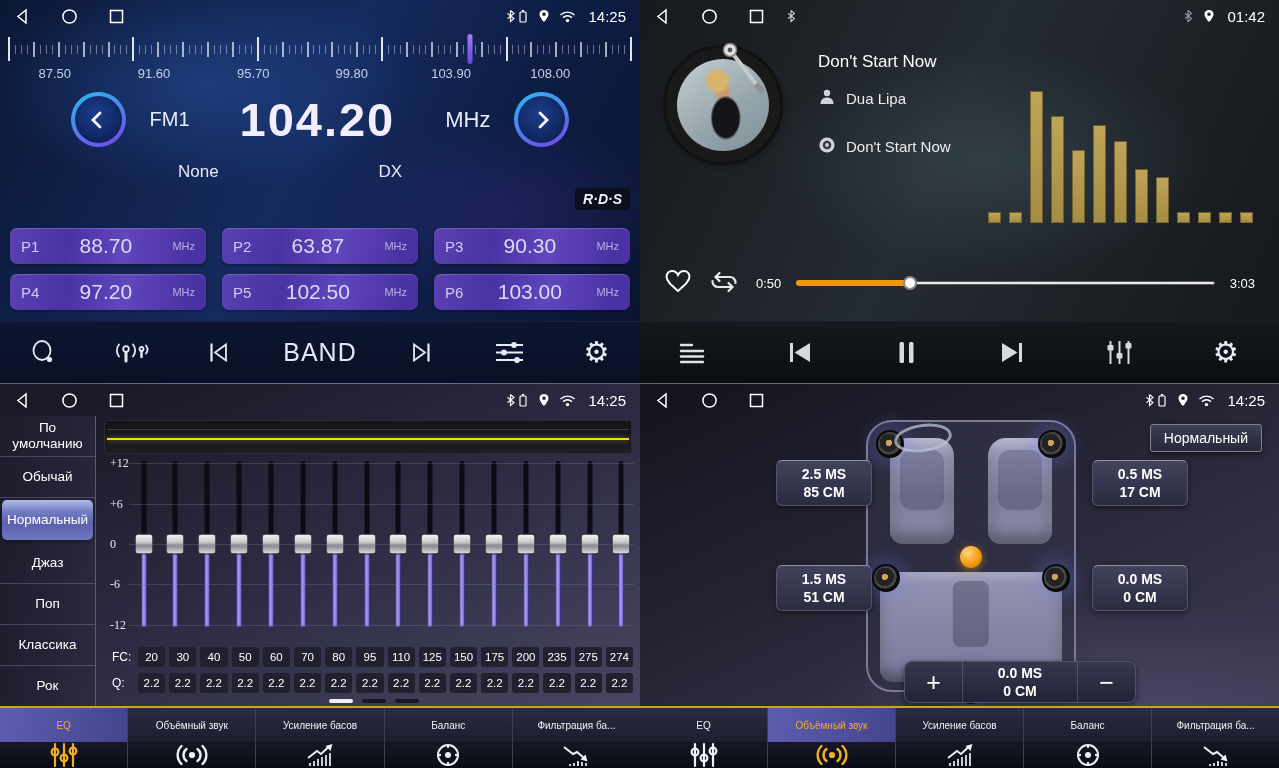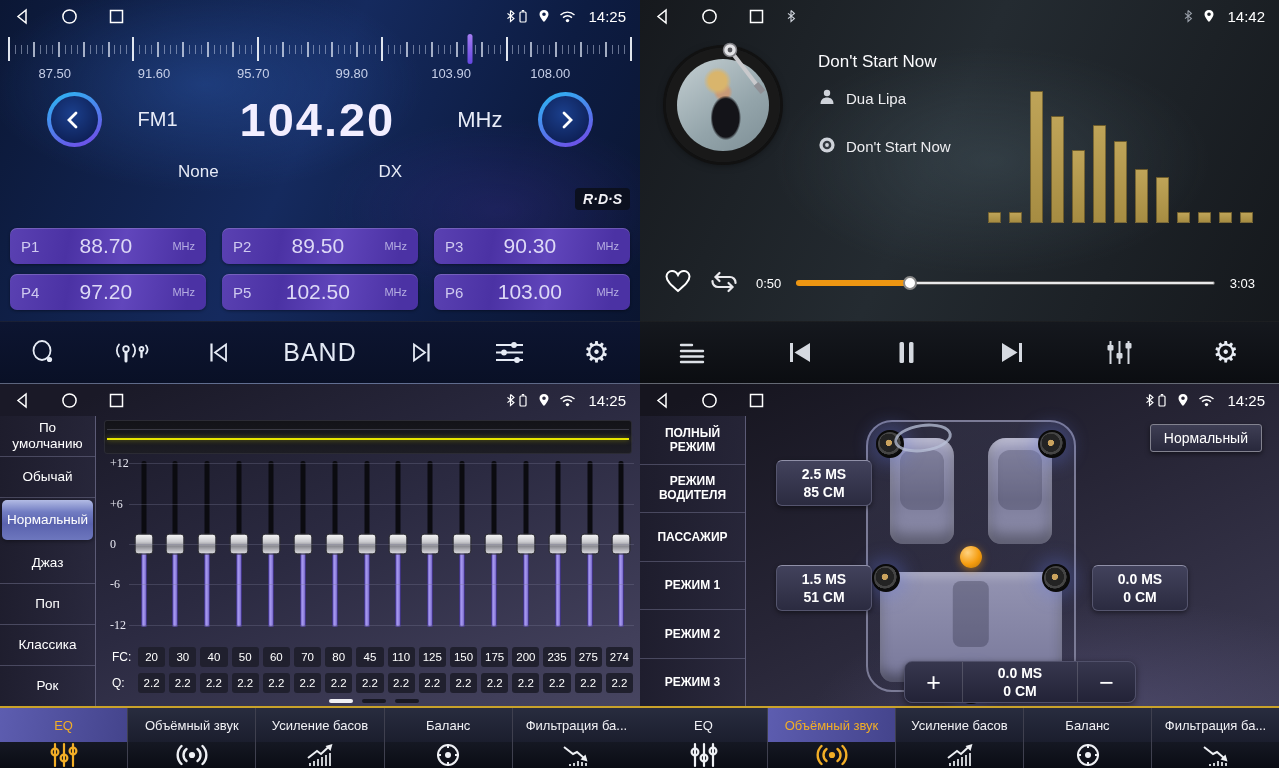--- a/index.html
+++ b/index.html
@@ -37,21 +37,21 @@
   .ticks { display:flex; justify-content:space-between; align-items:center; height:30px; }
   .tick { width:1px; height:9px; background:rgba(215,224,246,.45); }
   .tick.mid { width:2px; height:15px; background:rgba(228,235,250,.7); }
   .tick.major { width:2px; height:24px; background:rgba(242,246,253,.92); }
   .indicator { position:absolute; top:0; width:5px; height:30px; border-radius:3px;
     background:linear-gradient(#a57df2,#6547e2); transform:translateX(-50%); }
   .scale-labels { position:absolute; left:0; right:0; top:32px; height:18px; }
   .scale-labels span { position:absolute; transform:translateX(-50%); font-size:13px; color:#c6cfe8; }
 
   .tuner { position:absolute; left:0; right:0; top:92px; display:flex; align-items:center;
-    justify-content:center; gap:36px; }
+    justify-content:center; gap:24px; }
   .circle-btn { width:55px; height:55px; border-radius:50%; flex:0 0 auto; cursor:pointer;
     background:linear-gradient(155deg,#2fb2f2 8%,#6a55e8 85%);
     display:flex; align-items:center; justify-content:center; }
   .cb-in { width:47px; height:47px; border-radius:50%; display:flex; align-items:center;
     justify-content:center; background:radial-gradient(circle at 45% 38%, #1b3f8c, #0e2158 75%); }
   .band-lbl { font-size:20px; color:#e8ecf8; }
   .freq-big { font-size:47px; font-weight:bold; color:#f2eeff; letter-spacing:2px; margin:0 26px; }
   .unit-big { font-size:22px; color:#e8ecf8; }
   .tuner-sub { position:absolute; left:0; right:0; top:162px; height:24px; }
   .tuner-sub span { position:absolute; transform:translateX(-50%); font-size:17px; color:#e6eaf6; }
@@ -203,21 +203,21 @@
   .step-btn.plus { border-right:1px solid rgba(255,255,255,.16); }
   .step-btn.minus { border-left:1px solid rgba(255,255,255,.16); }
   .step-val { flex:1; display:flex; flex-direction:column; align-items:center; justify-content:center;
     color:#fff; font-size:14px; font-weight:bold; line-height:1.3; }
 
   
   .tabbar { position:absolute; left:0; right:0; bottom:0; height:62px; z-index:6;
     border-top:2px solid #c9a22a; display:flex; background:#0b0d16; }
   .tab { flex:1; display:flex; flex-direction:column; cursor:pointer; min-width:0; }
   .tab + .tab { border-left:1px solid rgba(160,160,185,.35); }
-  .tab .lbl { height:42px; display:flex; align-items:center; justify-content:center; font-size:13px;
+  .tab .lbl { height:42px; display:flex; align-items:center; justify-content:center; font-size:10px;
     color:#f1f1f5; background:linear-gradient(#282c3f,#1b1e2e); white-space:nowrap; overflow:hidden; }
   .tab .ico { flex:1; display:flex; align-items:center; justify-content:center; color:#eef0f4;
     background:linear-gradient(#151823,#0a0c14); }
   .tab.active .lbl { background:linear-gradient(100deg,#5d5db0,#44448c); color:#f2ae26; }
   .tab.active .ico { color:#f2ae26; }
 </style>
 </head>
 <body>
 
 <div class="grid">
@@ -406,21 +406,21 @@
     <div class="rds">R·D·S</div>
 
     <div class="presets" id="radio-presets">
         <div class="preset">
           <span class="p">P1</span>
           <span class="f">88.70</span>
           <span class="u">MHz</span>
         </div>
         <div class="preset">
           <span class="p">P2</span>
-          <span class="f">89.50</span>
+          <span class="f">63.87</span>
           <span class="u">MHz</span>
         </div>
         <div class="preset">
           <span class="p">P3</span>
           <span class="f">90.30</span>
           <span class="u">MHz</span>
         </div>
         <div class="preset">
           <span class="p">P4</span>
           <span class="f">97.20</span>
@@ -515,21 +515,21 @@
         <span>
           <svg width="10" height="14" viewBox="0 0 10 14">
               <path d="M4 1.5 v11 l3.4-2.9 -6.4-5.2 m0 5.2 6.4-5.2 L4 1.5" stroke="#9aa0aa" stroke-width="1.1" fill="none"></path>
             </svg>
           </span>
         <span>
           <svg width="12" height="14" viewBox="0 0 12 14">
               <path d="M6 1 C3.2 1 1.5 3 1.5 5.2 C1.5 8.4 6 13 6 13 C6 13 10.5 8.4 10.5 5.2 C10.5 3 8.8 1 6 1 Z M6 7 A1.8 1.8 0 1 1 6 3.4 A1.8 1.8 0 0 1 6 7 Z" fill="#fff" fill-rule="evenodd"></path>
             </svg>
           </span>
-        <span class="time">14:42</span>
+        <span class="time">01:42</span>
       </span>
     </div>
 
     <div class="album">
       <div class="vinyl">
         <div class="photo"></div>
         <div class="tonearm">
           <svg width="64" height="64" viewBox="0 0 64 64">
               <path d="M12 12 L38 46" stroke="#c9c9cc" stroke-width="4"></path>
               <path d="M38 46 l7 8" stroke="#8f8f94" stroke-width="6"></path>
@@ -798,21 +798,21 @@
       <div class="fcq">
         <div class="band-row" id="fc-row">
           <span class="rlab">FC:</span>
         <span class="chip">20</span>
             <span class="chip">30</span>
             <span class="chip">40</span>
             <span class="chip">50</span>
             <span class="chip">60</span>
             <span class="chip">70</span>
             <span class="chip">80</span>
-            <span class="chip">45</span>
+            <span class="chip">95</span>
             <span class="chip">110</span>
             <span class="chip">125</span>
             <span class="chip">150</span>
             <span class="chip">175</span>
             <span class="chip">200</span>
             <span class="chip">235</span>
             <span class="chip">275</span>
             <span class="chip">274</span>
           </div>
         <div class="band-row" id="q-row">
@@ -957,47 +957,43 @@
           <svg width="17" height="13" viewBox="0 0 17 13">
               <path d="M1.5 5 C5.5 1.2 11.5 1.2 15.5 5" stroke="#fff" stroke-width="1.4" fill="none"></path>
               <path d="M4 7.6 C6.8 5.2 10.2 5.2 13 7.6" stroke="#fff" stroke-width="1.4" fill="none"></path>
               <circle cx="8.5" cy="10.6" r="1.7" fill="#fff"></circle>
             </svg>
           </span>
         <span class="time">14:25</span>
       </span>
     </div>
 
-    <div class="side" id="sound-side">
-        <div class="side-item">ПОЛНЫЙ РЕЖИМ</div>
-        <div class="side-item">РЕЖИМ ВОДИТЕЛЯ</div>
-        <div class="side-item">ПАССАЖИР</div>
-        <div class="side-item">РЕЖИМ 1</div>
-        <div class="side-item">РЕЖИМ 2</div>
-        <div class="side-item">РЕЖИМ 3</div>
-      </div>
 
     <div class="badge">Нормальный</div>
 
     <div class="cabin">
       <div class="wheel"></div>
       <div class="seat seat-l"></div>
       <div class="seat seat-r"></div>
       <div class="bench"></div>
       <div class="speaker spk-fl"></div>
       <div class="speaker spk-fr"></div>
       <div class="speaker spk-rl"></div>
       <div class="speaker spk-rr"></div>
       <div class="speaker spk-c"></div>
       <div class="ball"></div>
     </div>
 
     <div class="delay d-fl">
       <span>2.5 MS</span>
       <span>85 CM</span>
+    </div>
+    <div class="delay d-fr">
+      <span>0.5 MS</span>
+      <span>17 CM</span>
     </div>
     <div class="delay d-rl">
       <span>1.5 MS</span>
       <span>51 CM</span>
     </div>
     <div class="delay d-rr">
       <span>0.0 MS</span>
       <span>0 CM</span>
     </div>
 

